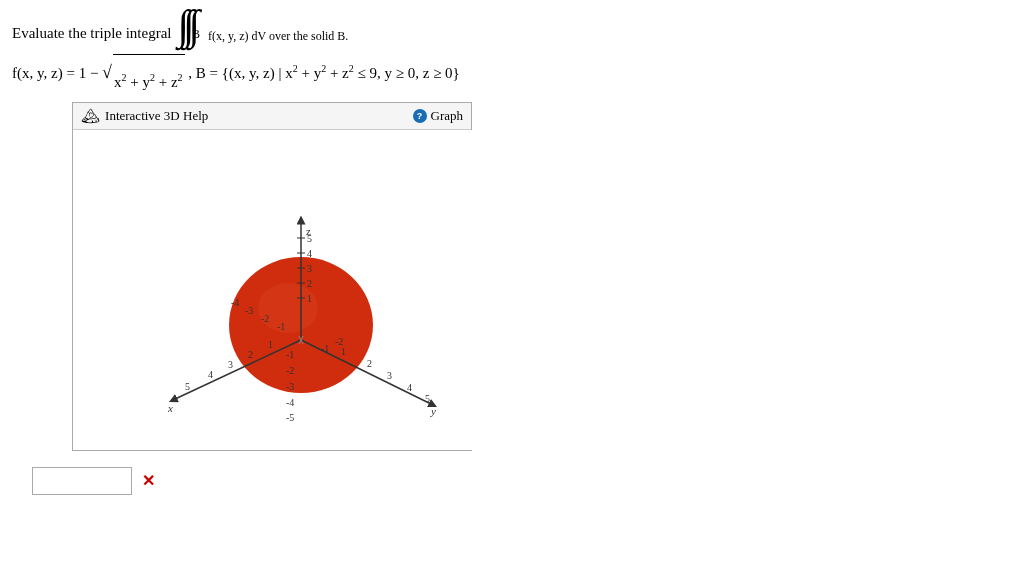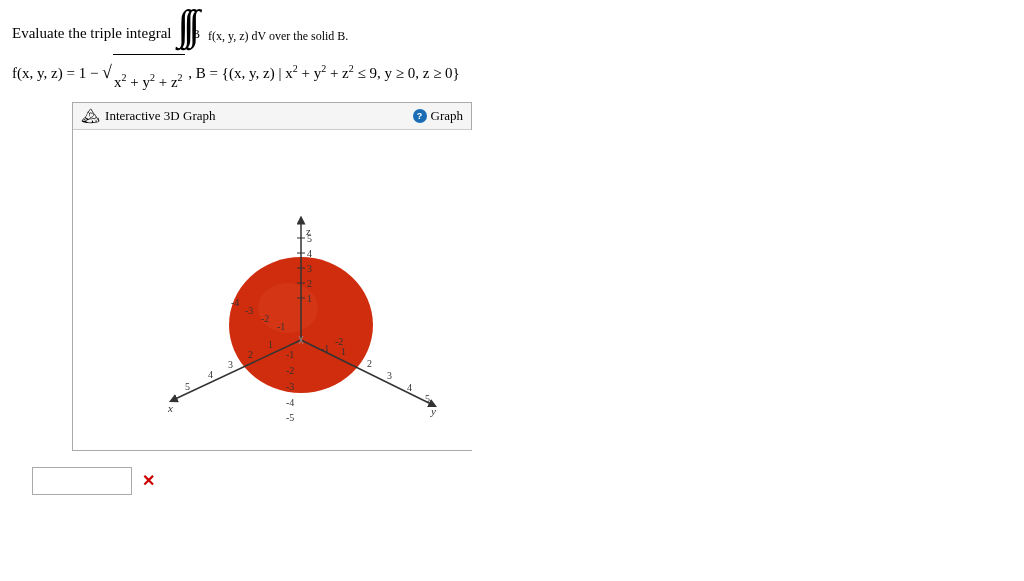--- a/index.html
+++ b/index.html
@@ -187,21 +187,21 @@
       <span class="sqrt-content">x<sup>2</sup> + y<sup>2</sup> + z<sup>2</sup></span>
     </span>
     <span>, B = {(x, y, z) | x<sup>2</sup> + y<sup>2</sup> + z<sup>2</sup> ≤ 9, y ≥ 0, z ≥ 0}</span>
   </div>
 
   <div class="graph-container">
 
     <div class="graph-toolbar">
       <div class="toolbar-left">
         <span style="font-size:15px;">🏔</span>
-        <span>Interactive 3D Graph</span>
+        <span>Interactive 3D Help</span>
       </div>
       <div class="toolbar-right">
         <span class="help-circle">?</span>
         <span>Graph</span>
       </div>
     </div>
 
     <div class="graph-area">
       <svg class="graph-svg" viewBox="0 0 400 320" xmlns="http://www.w3.org/2000/svg">
 

